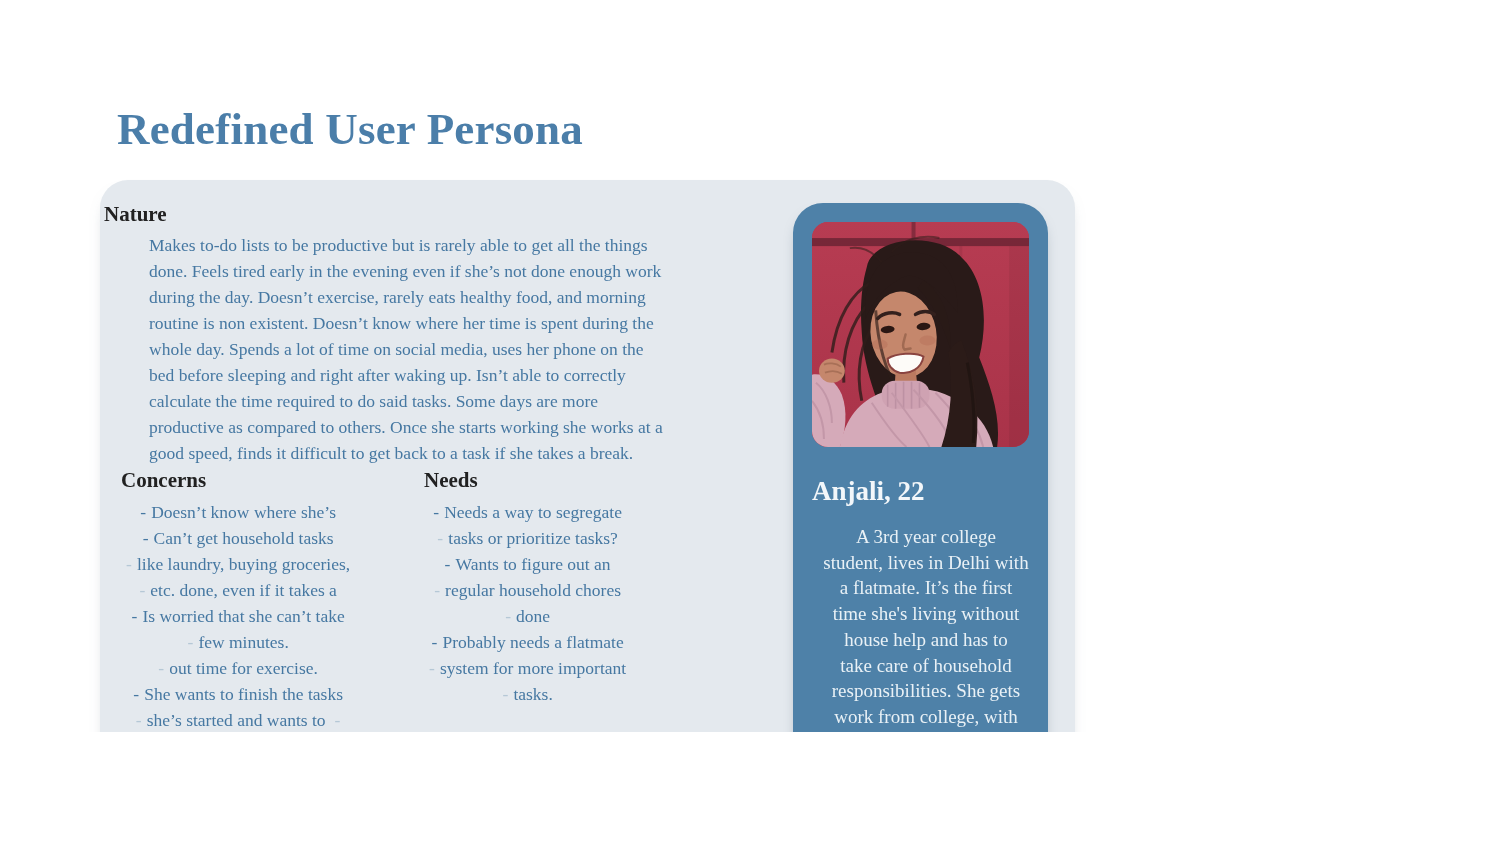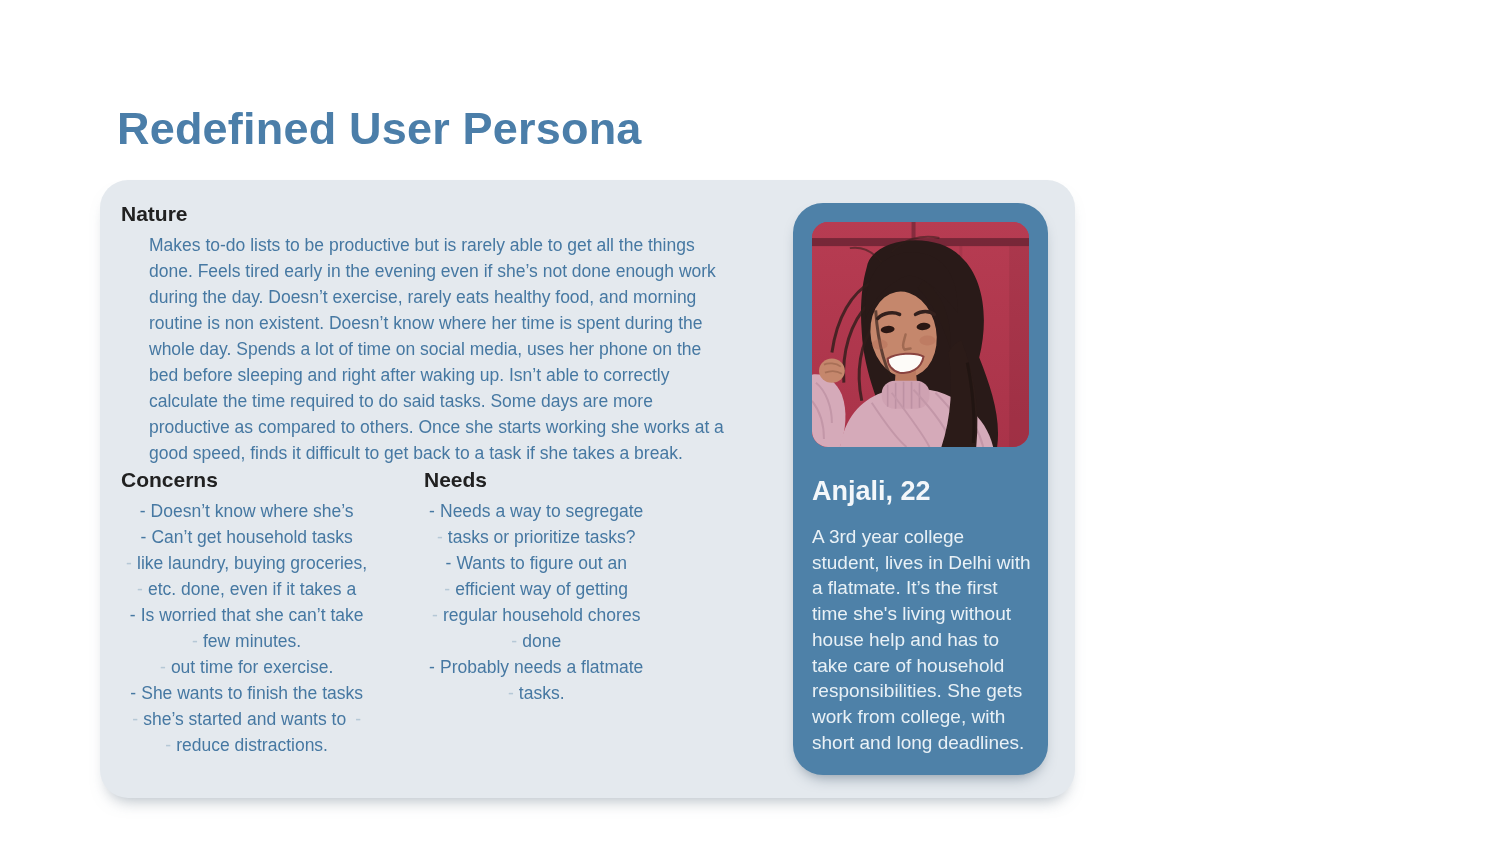--- a/index.html
+++ b/index.html
@@ -1,56 +1,57 @@
 <!DOCTYPE html>
 <html style="--page-bg: #ffffff; --title: #4b7ea9; --card-bg: #e4e9ee; --heading: #212121; --body-text: #4678a2; --light-dash: #b5c8d6; --profile-bg: #4e81a8; --profile-name: #f3f7fa; --profile-text: #e9f1f6; --photo-bg: #b43a50;"><head>
 <meta charset="utf-8">
 <style>
   * { margin:0; padding:0; box-sizing:border-box; }
   html,body { background:#ffffff; }
   .page {
-    position:relative; width:1500px; height:844px;
+    position:relative; width:1500px; height:732px;
     background:var(--page-bg, #ffffff);
-    font-family:Liberation Sans, sans-serif;
+    font-family:Liberation Serif, serif;
     overflow:hidden;
   }
   .title {
     position:absolute; left:117px; top:103px;
     font-size:45px; font-weight:700; letter-spacing:0.2px;
     color:var(--title, #4b7ea9);
   }
   .main-card {
     position:absolute; left:100px; top:180px; width:975px; height:618px;
     background:var(--card-bg, #e4e9ee); border-radius:28px;
     box-shadow:0 10px 16px -8px rgba(110,125,140,0.55);
   }
   .sec-heading {
     font-size:21px; font-weight:700; color:var(--heading, #212121);
     margin:0 0 6px 0;
   }
-  .nature-h { position:absolute; left:21px; top:22px; }
+  .nature-h { position:absolute; left:4px; top:22px; }
   .nature-p {
     position:absolute; left:21px; top:52px; width:660px;
     font-size:17.5px; line-height:26px; color:var(--body-text, #4678a2);
     white-space:pre-line;
     margin-left:28px;
   }
   .col { position:absolute; top:288px; }
   .col-concerns { left:21px; }
   .col-needs { left:324px; }
   .li-row { white-space:nowrap; line-height:26px; font-size:17.5px; color:var(--body-text, #4678a2);text-align:center; }
   .dash { display:inline-block; width:16px; }
   .dash.dark { color:var(--body-text, #4678a2); }
   .dash.light { color:var(--light-dash, #b5c8d6); }
   .dash.trail { width:auto; margin-left:9px; }
   .li-text { color:var(--body-text, #4678a2); }
   .profile-card {
     position:absolute; left:693px; top:23px; width:255px; height:572px;
     background:var(--profile-bg, #4e81a8); border-radius:30px;
     box-shadow:0 8px 14px -6px rgba(45,70,92,0.5);
+    text-align:center;
   }
   .photo {
     position:absolute; left:19px; top:19px; width:217px; height:225px;
     border-radius:16px; overflow:hidden; background:var(--photo-bg, #b43a50);
   }
   .photo svg { display:block; width:100%; height:100%; }
   .profile-name {
     position:absolute; left:19px; top:273px;
     font-size:27px; font-weight:700; color:var(--profile-name, #f3f7fa);
   }
@@ -95,24 +96,24 @@
           <div class="li-row"><span class="dash light">-</span><span class="li-text">reduce distractions.</span></div>
         </div>
     </div>
 
     <div class="col col-needs">
       <h2 class="sec-heading">Needs</h2>
       <div class="li-list">
           <div class="li-row"><span class="dash dark">-</span><span class="li-text">Needs a way to segregate</span></div>
           <div class="li-row"><span class="dash light">-</span><span class="li-text">tasks or prioritize tasks?</span></div>
           <div class="li-row"><span class="dash dark">-</span><span class="li-text">Wants to figure out an</span></div>
-          <div class="li-row"><span class="dash light">-</span><span class="li-text">efficient way of getting</span></div>
           <div class="li-row"><span class="dash light">-</span><span class="li-text">regular household chores</span></div>
           <div class="li-row"><span class="dash light">-</span><span class="li-text">done</span></div>
           <div class="li-row"><span class="dash dark">-</span><span class="li-text">Probably needs a flatmate</span></div>
+          <div class="li-row"><span class="dash light">-</span><span class="li-text">system for more important</span></div>
           <div class="li-row"><span class="dash light">-</span><span class="li-text">tasks.</span></div>
         </div>
     </div>
 
     <div class="profile-card">
       <div class="photo">
 
         <svg viewBox="0 0 218 224" preserveAspectRatio="none">
           <defs>
             <linearGradient id="bgG" x1="0" y1="0" x2="0" y2="1">

